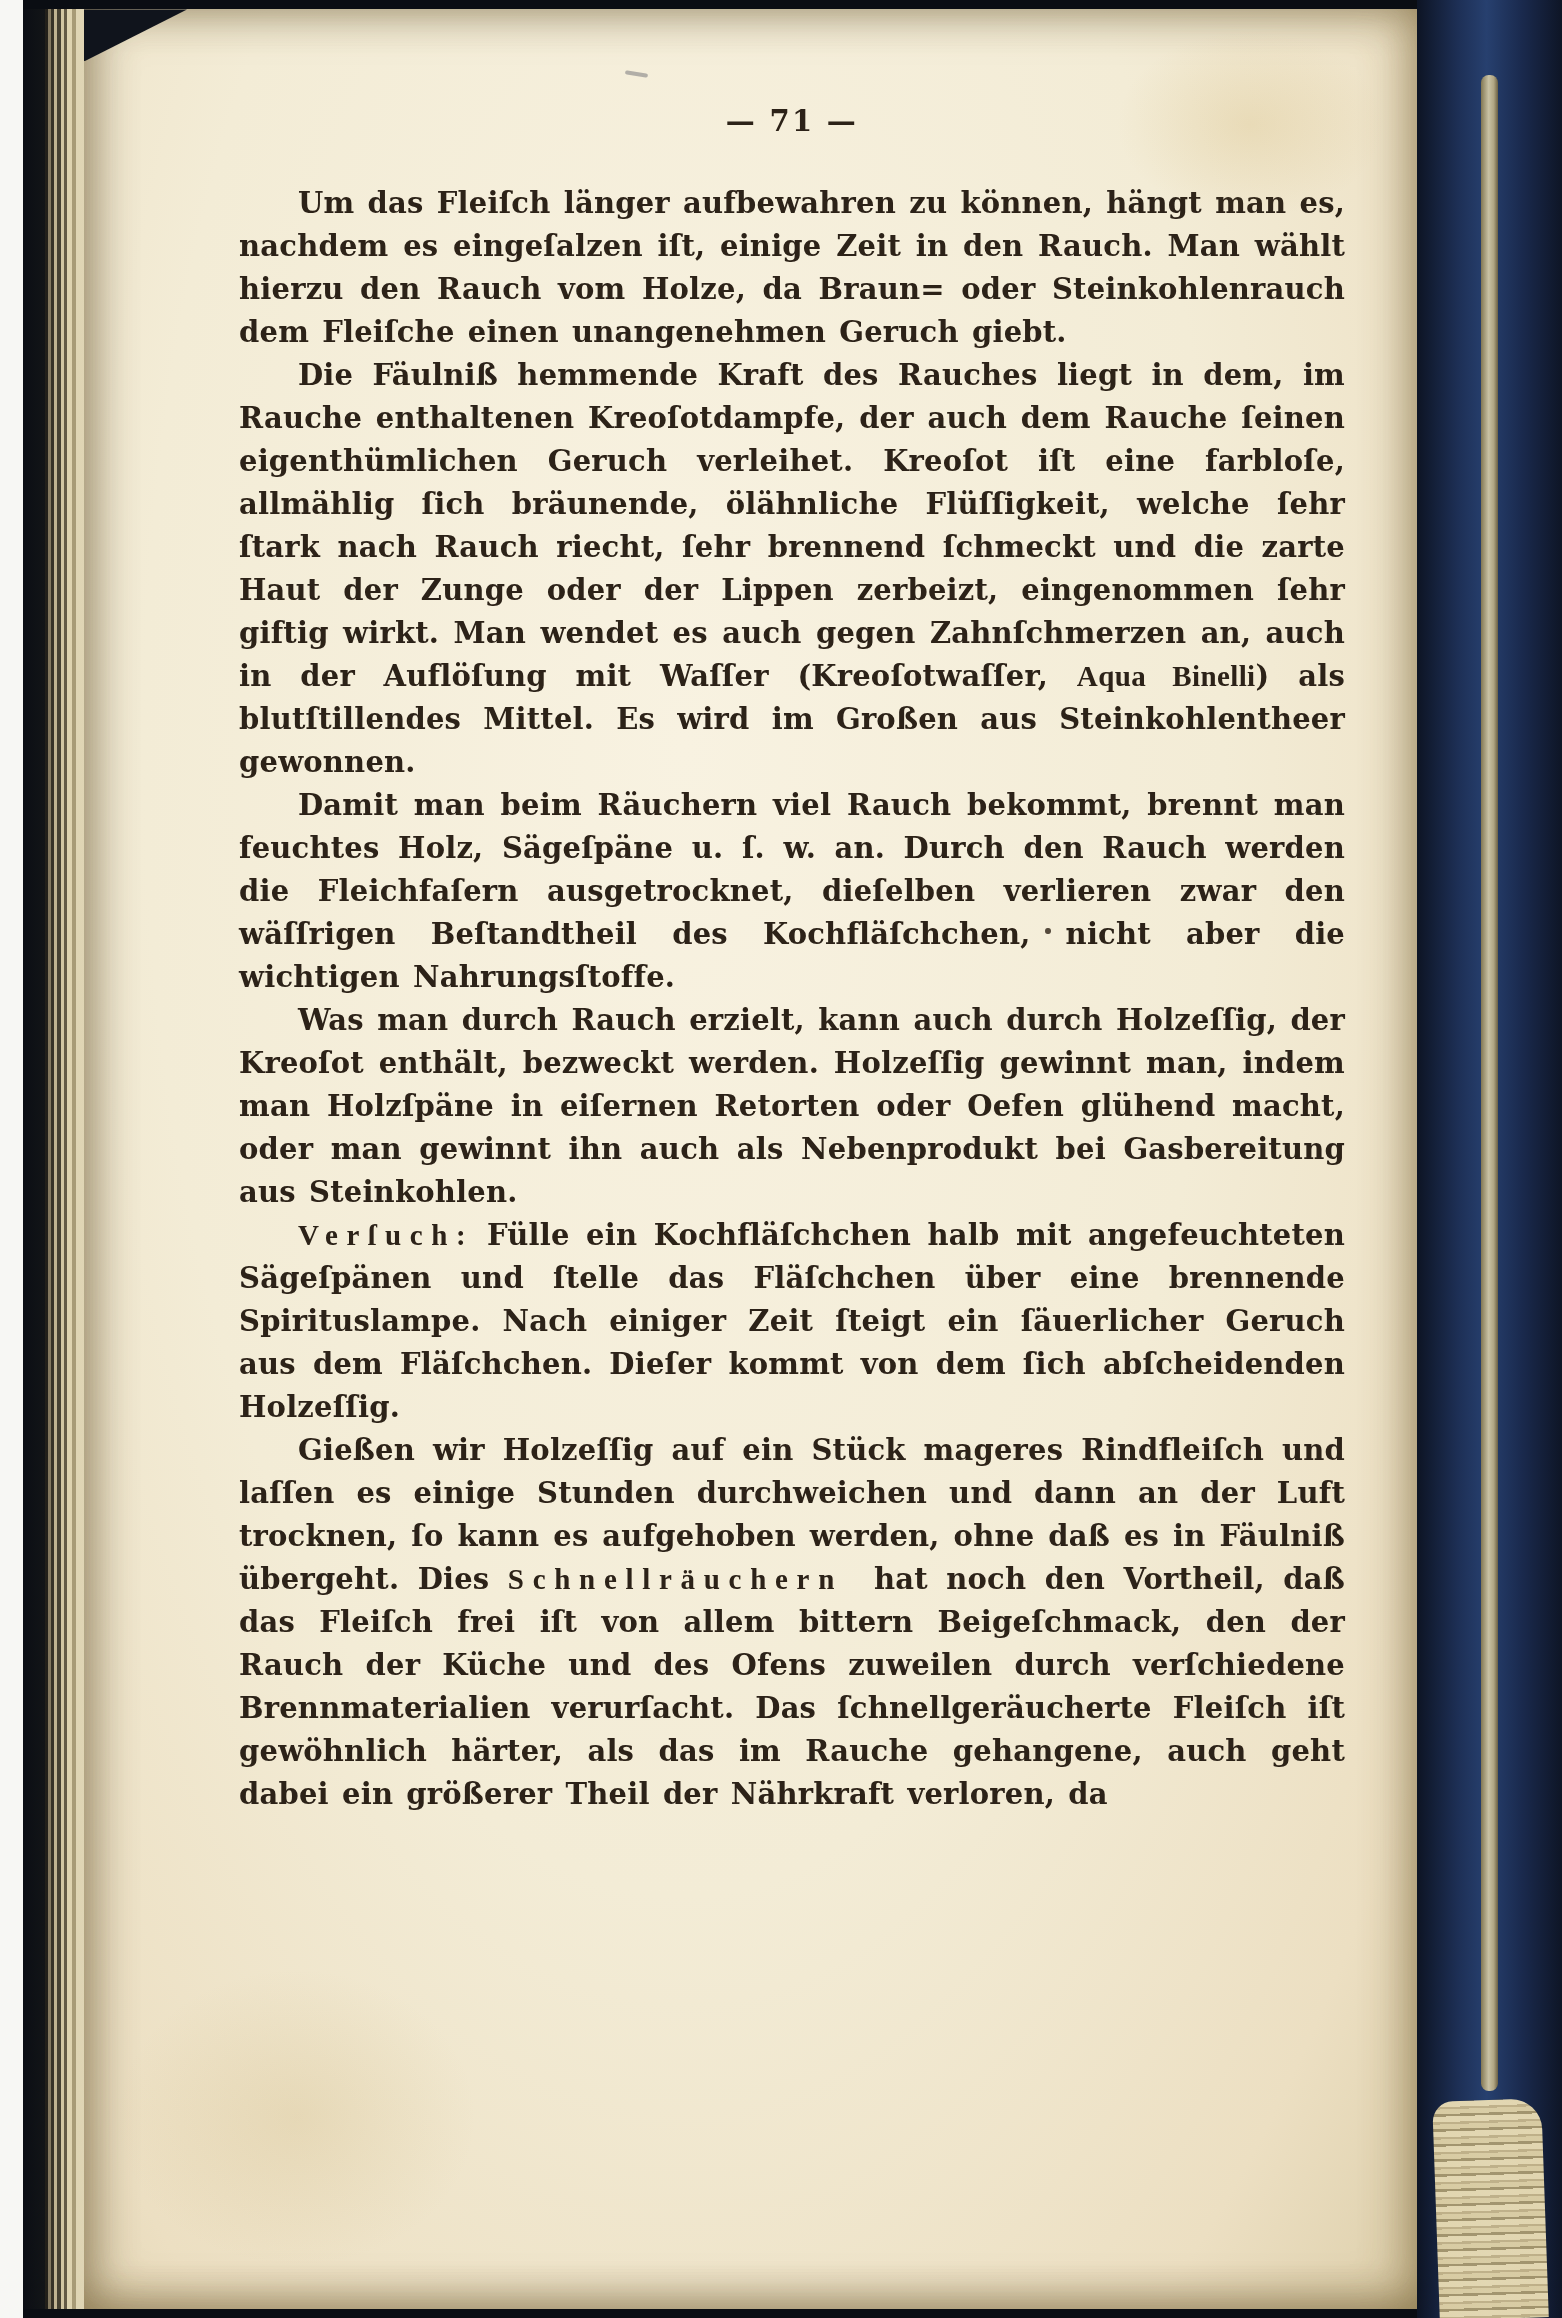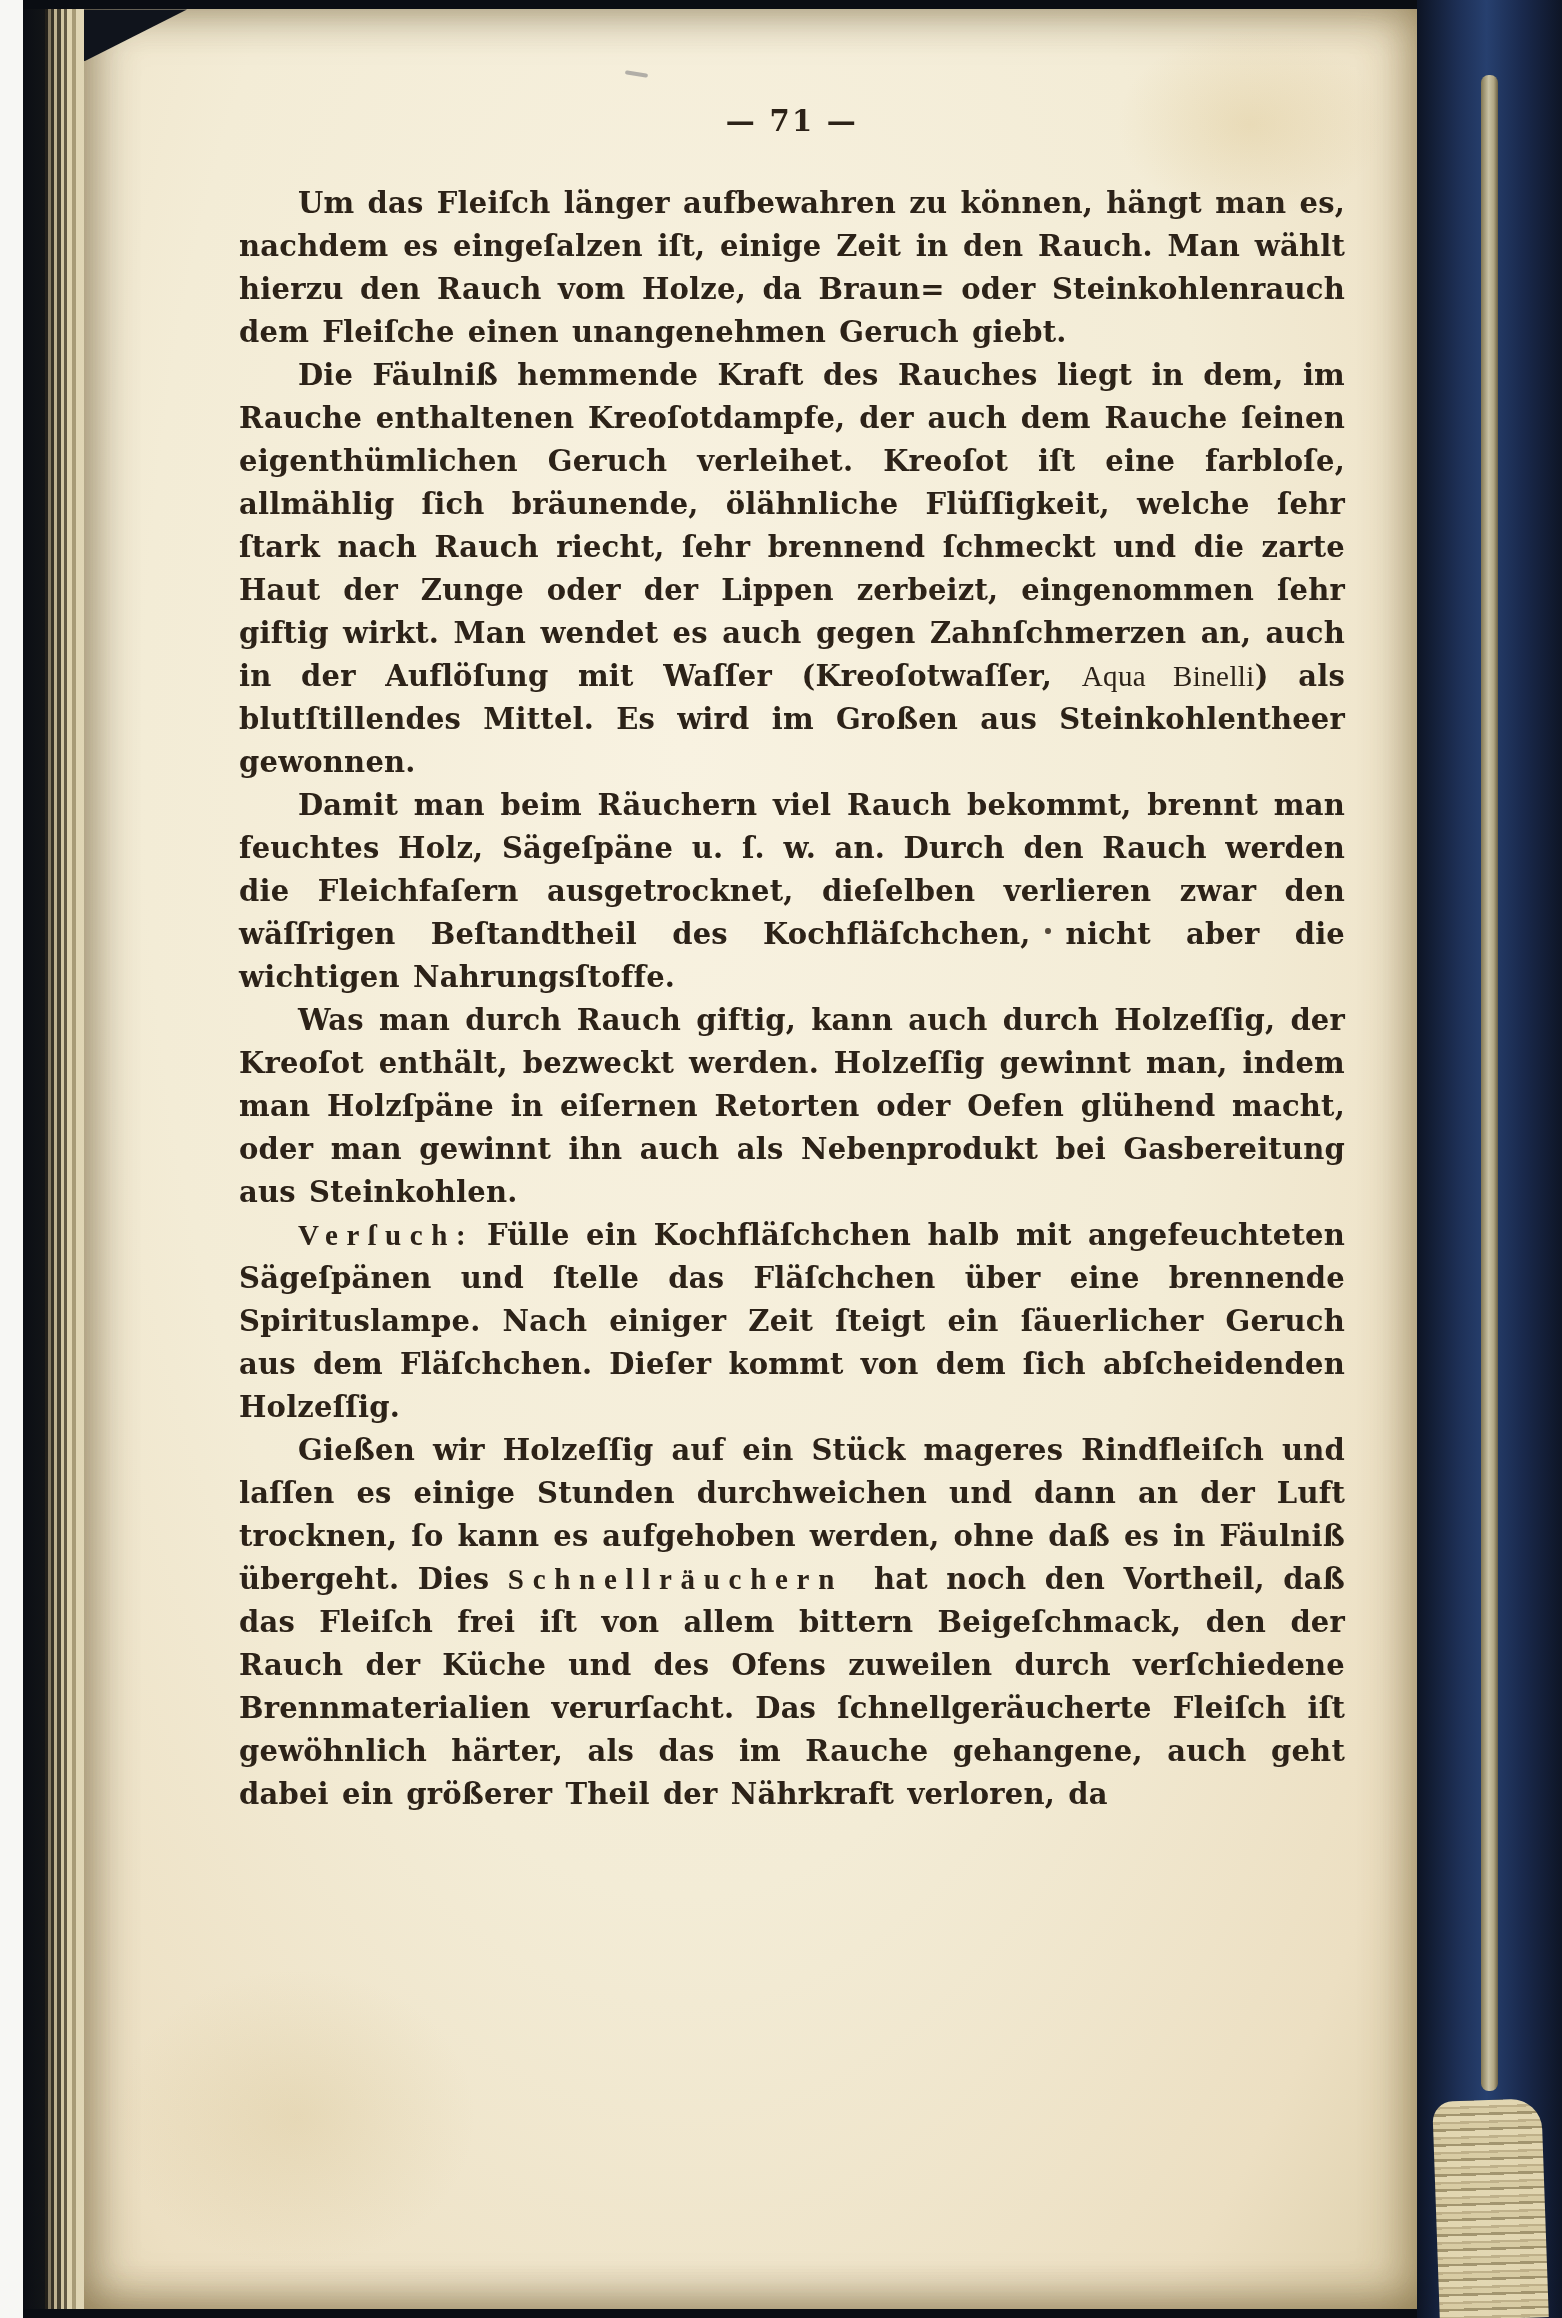--- a/index.html
+++ b/index.html
@@ -192,21 +192,21 @@
   }
 
   .spaced {
     letter-spacing: 0.30em;
     margin-right: 12.5px;
     font-family: Liberation Serif, serif;
   }
 
   .latin {
     font-family: "Liberation Serif", serif;
-    font-weight: 400;
+    font-weight: 700;
     letter-spacing: 0.4px;
   }
 </style>
 </head>
 <body>
 
 <div class="stage">
 
   <div class="white-strip"></div>
   <div class="left-dark"></div>
@@ -221,21 +221,21 @@
     <div class="page-number">— 71 —</div>
 
     <div class="body-text">
 
       <p>Um das Fleiſch länger aufbewahren zu können, hängt man es, nachdem es eingeſalzen iſt, einige Zeit in den Rauch. Man wählt hierzu den Rauch vom Holze, da Braun= oder Steinkohlenrauch dem Fleiſche einen unangenehmen Geruch giebt.</p>
 
       <p><span>Die Fäulniß hemmende Kraft des Rauches liegt in dem, im Rauche enthaltenen Kreoſotdampfe, der auch dem Rauche ſeinen eigenthümlichen Geruch verleihet. Kreoſot iſt eine farbloſe, allmählig ſich bräunende, ölähnliche Flüſſigkeit, welche ſehr ſtark nach Rauch riecht, ſehr brennend ſchmeckt und die zarte Haut der Zunge oder der Lippen zerbeizt, eingenommen ſehr giftig wirkt. Man wendet es auch gegen Zahnſchmerzen an, auch in der Auflöſung mit Waſſer (Kreoſotwaſſer, </span><span class="latin">Aqua Binelli</span><span>) als blutſtillendes Mittel. Es wird im Großen aus Steinkohlentheer gewonnen.</span></p>
 
       <p>Damit man beim Räuchern viel Rauch bekommt, brennt man feuchtes Holz, Sägeſpäne u. ſ. w. an. Durch den Rauch werden die Fleichfaſern ausgetrocknet, dieſelben verlieren zwar den wäſſrigen Beſtandtheil des Kochfläſchchen, nicht aber die wichtigen Nahrungsſtoffe.</p>
 
-      <p>Was man durch Rauch giftig, kann auch durch Holzeſſig, der Kreoſot enthält, bezweckt werden. Holzeſſig gewinnt man, indem man Holzſpäne in eiſernen Retorten oder Oefen glühend macht, oder man gewinnt ihn auch als Nebenprodukt bei Gasbereitung aus Steinkohlen.</p>
+      <p>Was man durch Rauch erzielt, kann auch durch Holzeſſig, der Kreoſot enthält, bezweckt werden. Holzeſſig gewinnt man, indem man Holzſpäne in eiſernen Retorten oder Oefen glühend macht, oder man gewinnt ihn auch als Nebenprodukt bei Gasbereitung aus Steinkohlen.</p>
 
       <p><span class="spaced">Verſuch:</span><span>Fülle ein Kochfläſchchen halb mit angefeuchteten Sägeſpänen und ſtelle das Fläſchchen über eine brennende Spirituslampe. Nach einiger Zeit ſteigt ein ſäuerlicher Geruch aus dem Fläſchchen. Dieſer kommt von dem ſich abſcheidenden Holzeſſig.</span></p>
 
       <p><span>Gießen wir Holzeſſig auf ein Stück mageres Rindfleiſch und laſſen es einige Stunden durchweichen und dann an der Luft trocknen, ſo kann es aufgehoben werden, ohne daß es in Fäulniß übergeht. Dies </span><span class="spaced">Schnellräuchern</span><span> hat noch den Vortheil, daß das Fleiſch frei iſt von allem bittern Beigeſchmack, den der Rauch der Küche und des Ofens zuweilen durch verſchiedene Brennmaterialien verurſacht. Das ſchnellgeräucherte Fleiſch iſt gewöhnlich härter, als das im Rauche gehangene, auch geht dabei ein größerer Theil der Nährkraft verloren, da</span></p>
 
     </div>
   </main>
 
   <div class="corner-shadow"></div>
   <div class="stain-top-right"></div>

